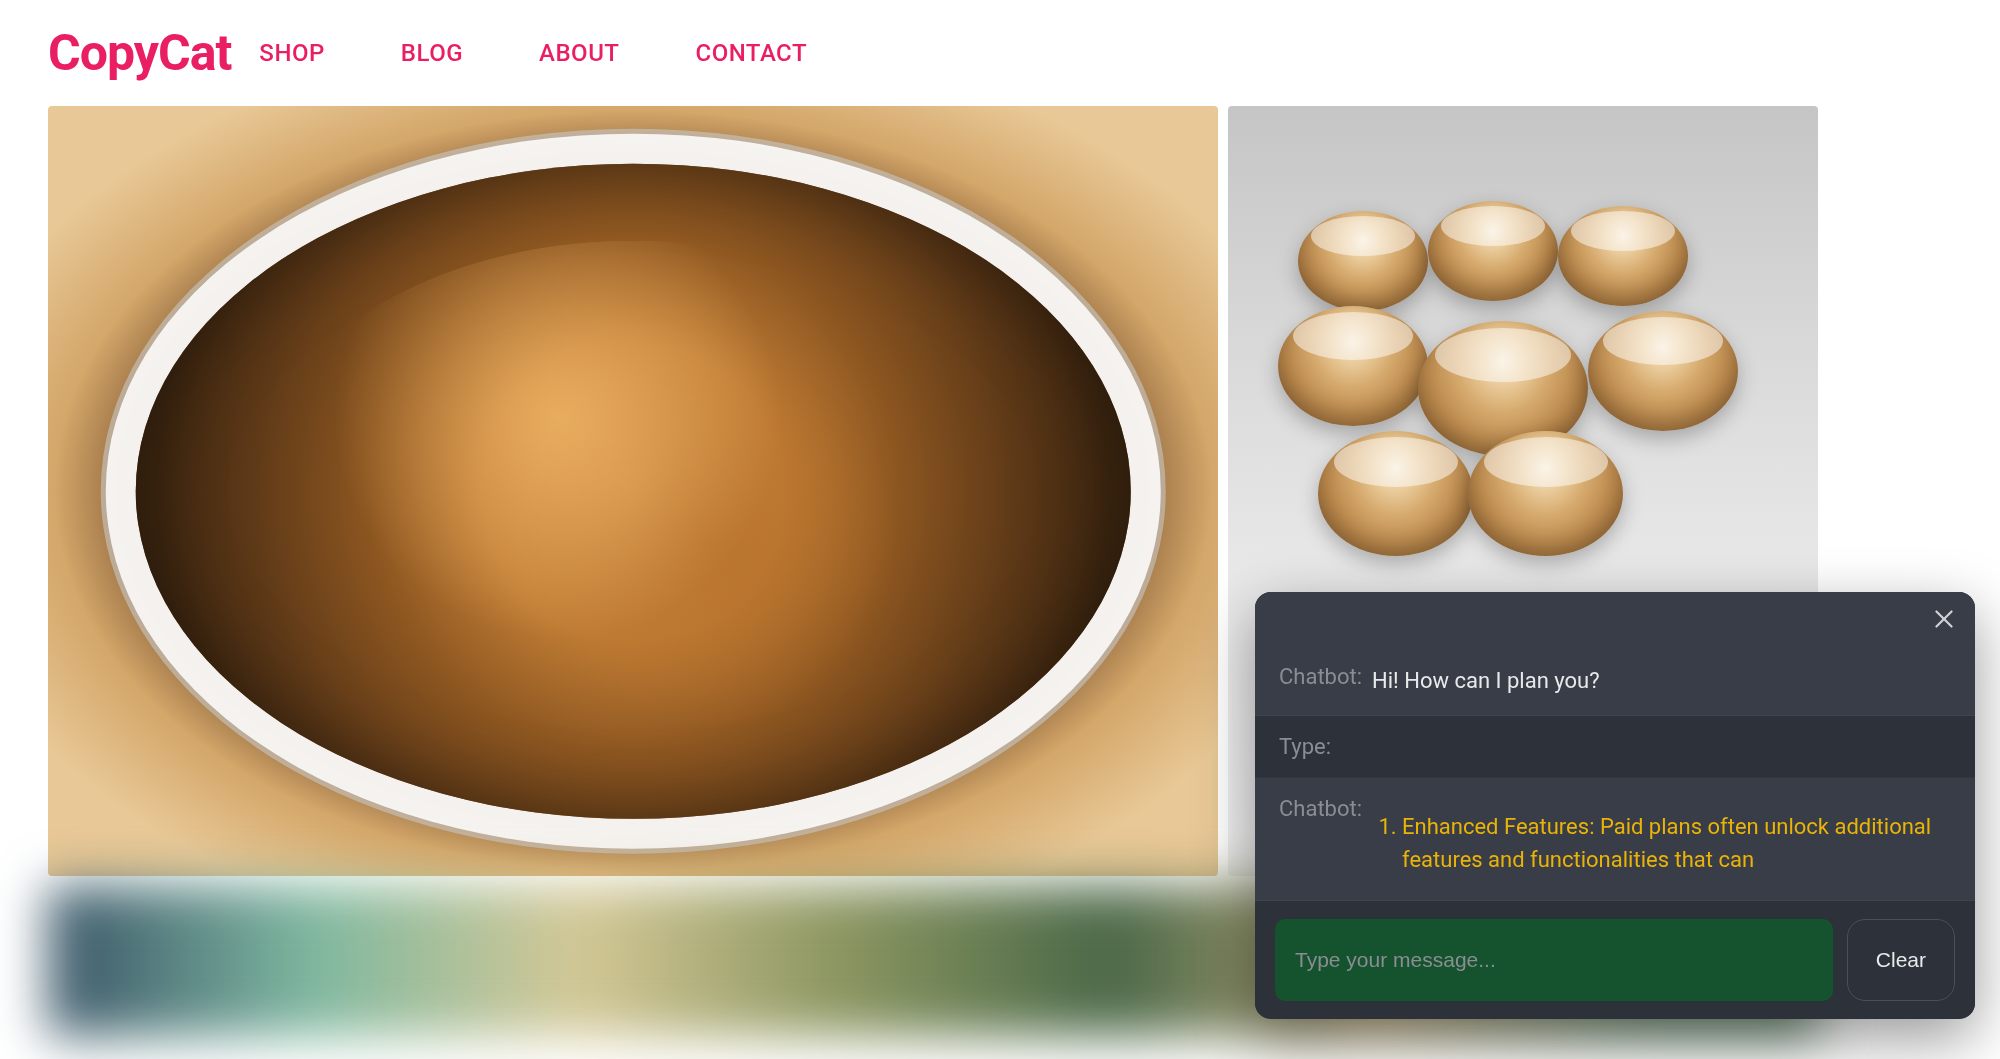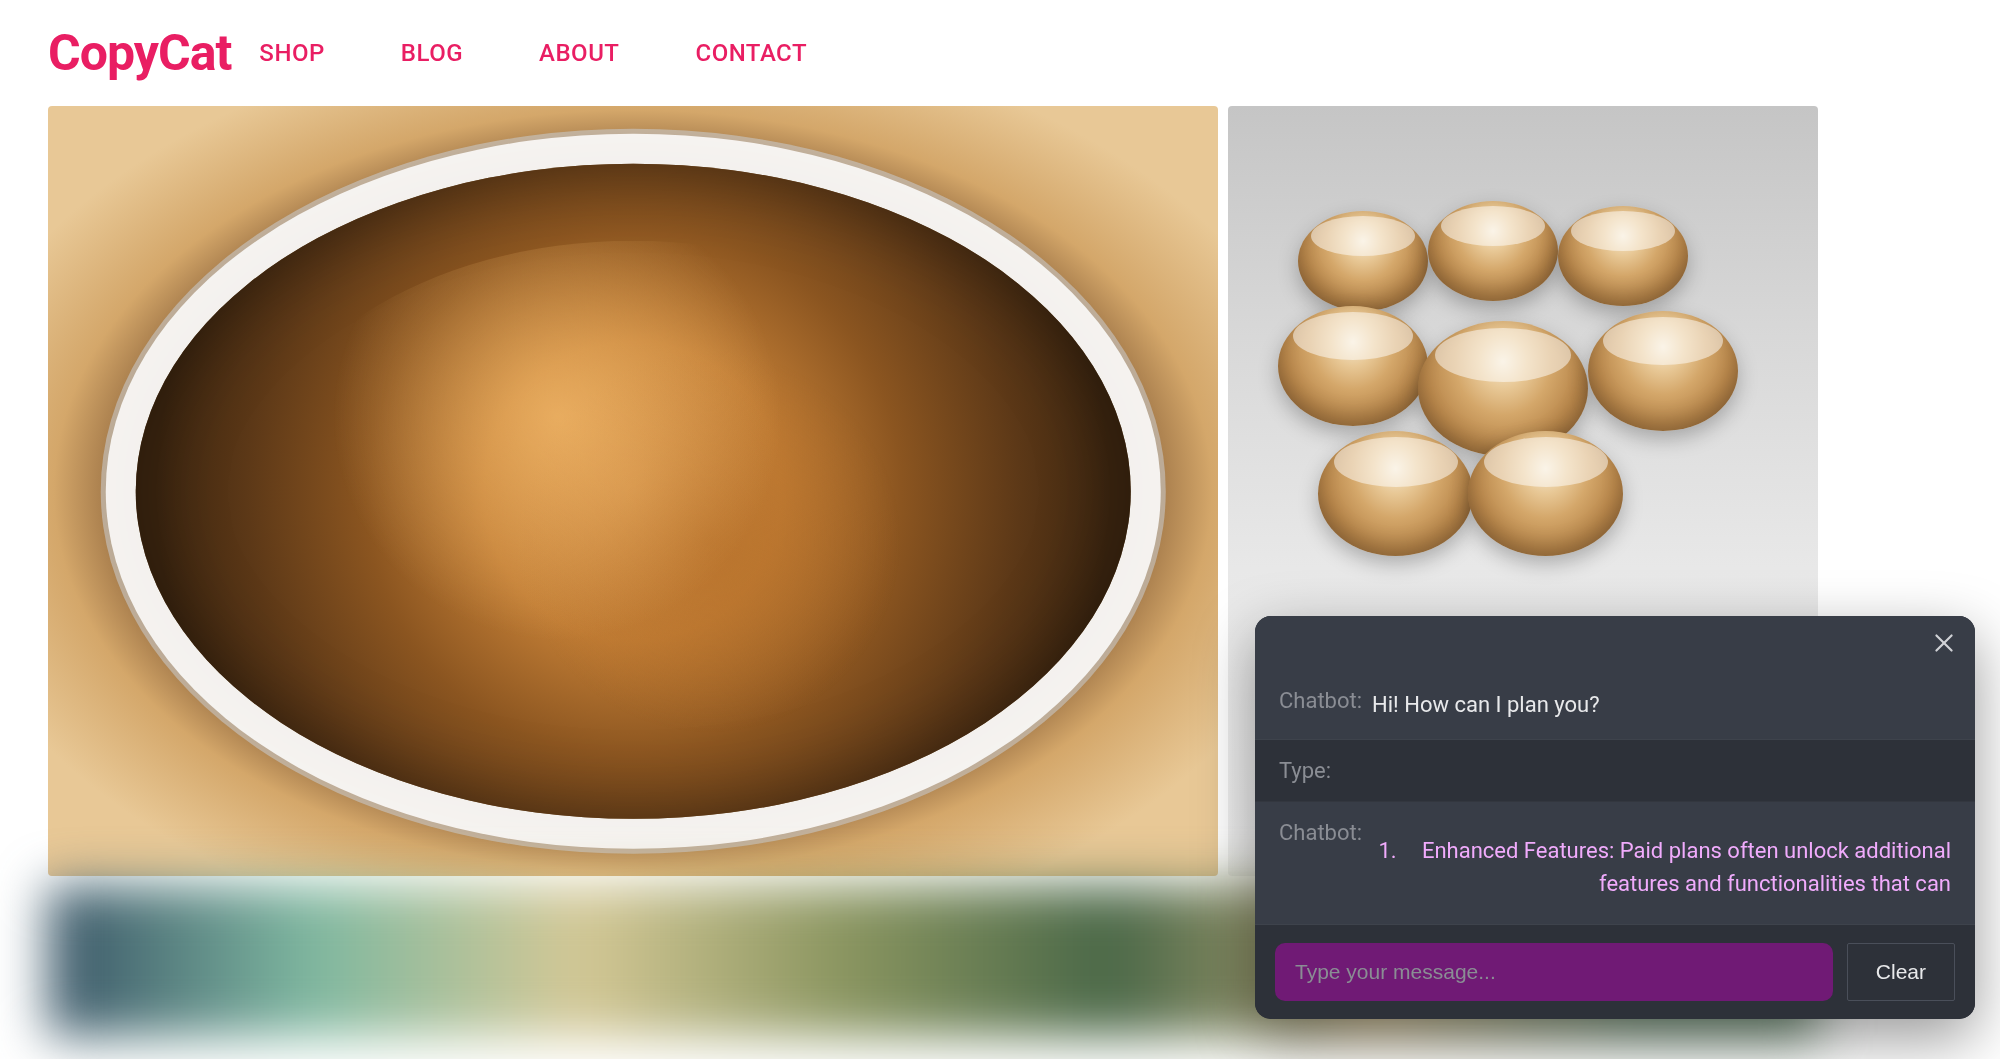--- a/index.html
+++ b/index.html
@@ -153,21 +153,20 @@
       cursor: pointer;
       color: #d0d2d6;
     }
     .close-icon svg {
       width: 100%;
       height: 100%;
     }
     .chat-messages {
       max-height: 330px;
       overflow: hidden;
-      text-align: right;
     }
     .message {
       padding: 18px 24px;
       display: flex;
       gap: 10px;
       align-items: flex-start;
       border-bottom: 1px solid rgba(255,255,255,0.03);
     }
     .message:nth-child(odd) {
       background: #383d47;
@@ -181,48 +180,48 @@
     }
     .message-text {
       color: #e8e9eb;
       line-height: 1.5;
     }
     .message-list {
       margin-top: 14px;
       padding-left: 30px;
     }
     .message-list-item {
-      color: #f0abfc;
+      color: #eab308;
       margin-bottom: 6px;
       line-height: 1.5;
     }
     .chat-input-row {
       display: flex;
       gap: 14px;
       padding: 18px 20px;
       background: #2d3139;
     }
     .chat-input {
       flex: 1;
-      background: #701a75;
+      background: #14532d;
       border: none;
       border-radius: 10px;
       padding: 16px 20px;
       color: #e8e9eb;
       font-size: 21px;
       outline: none;
     }
     .chat-input::placeholder {
       color: #8a8d94;
     }
     .clear-button {
       background: transparent;
       border: 1px solid #4a4f5a;
-      border-radius: 2px;
-      padding: 16px 28px;
+      border-radius: 18px;
+      padding: 28px 28px;
       color: #e8e9eb;
       font-size: 21px;
       cursor: pointer;
     }
   </style>
 </head>
 <body>
 
 <div class="header">
   <div class="logo">CopyCat</div>

